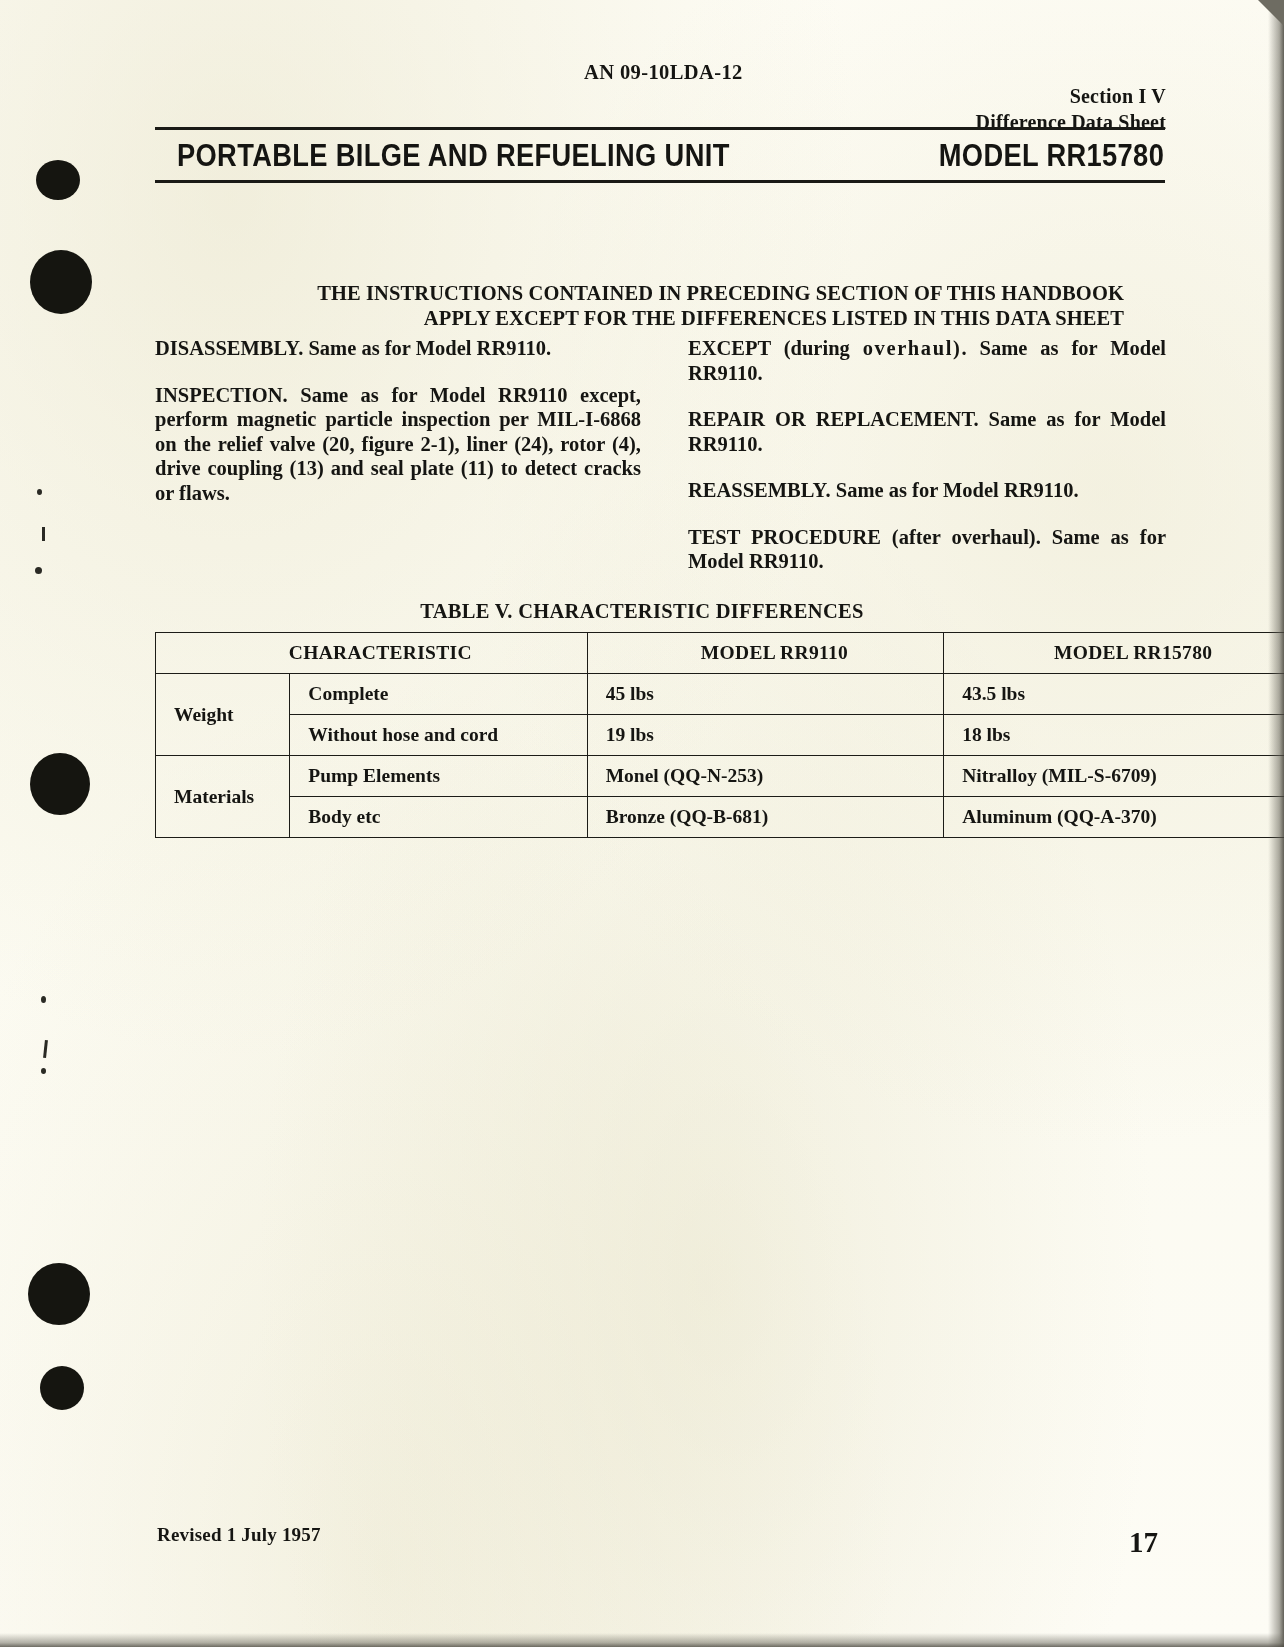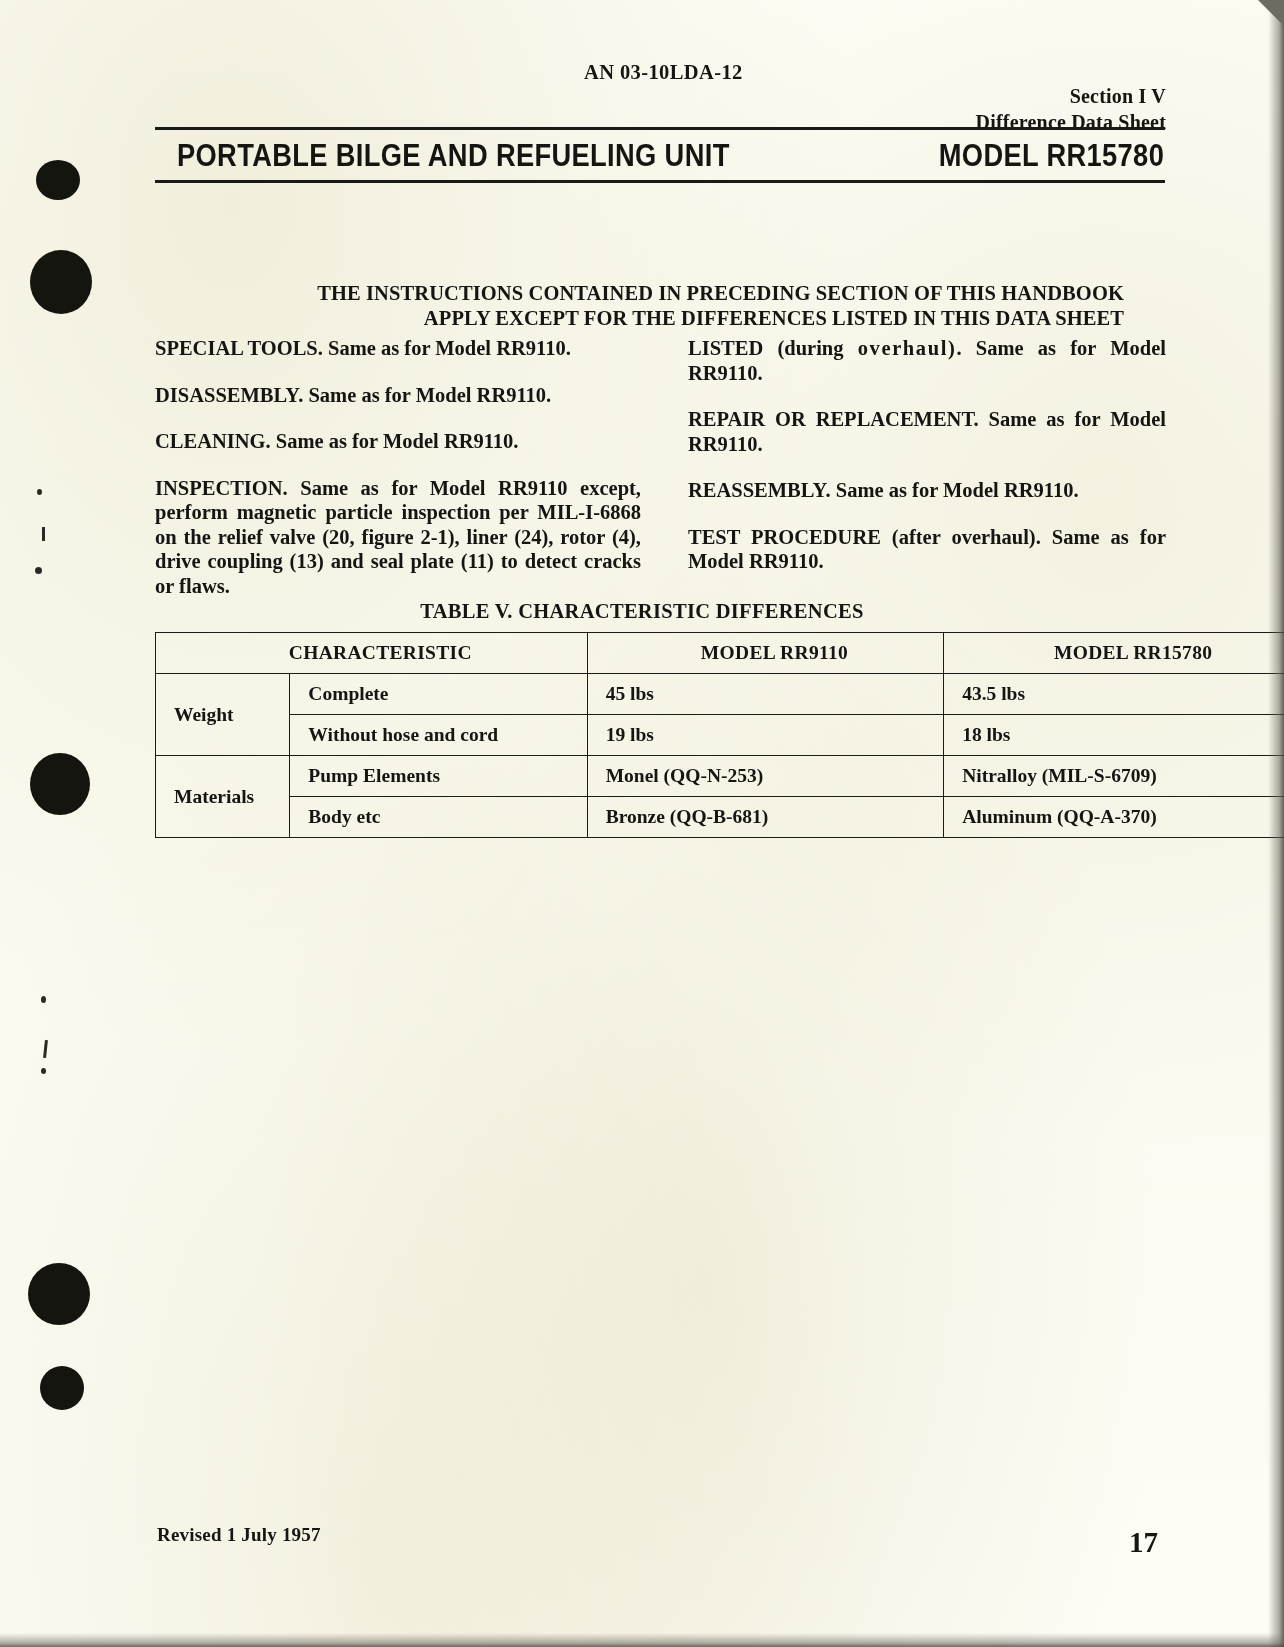--- a/index.html
+++ b/index.html
@@ -198,45 +198,43 @@
   <div class="hole" style="left:28px; top:1263px; width:62px; height:62px;"></div>
   <div class="hole" style="left:40px; top:1366px; width:44px; height:44px;"></div>
 
   <div class="speck" style="left:37px; top:489px; width:5px; height:6px; border-radius:50%;"></div>
   <div class="speck" style="left:42px; top:527px; width:3px; height:14px;"></div>
   <div class="speck" style="left:35px; top:567px; width:7px; height:7px; border-radius:50%;"></div>
   <div class="speck" style="left:41px; top:996px; width:5px; height:7px; border-radius:50%;"></div>
   <div class="speck" style="left:44px; top:1040px; width:3px; height:18px; transform:rotate(6deg);"></div>
   <div class="speck" style="left:41px; top:1068px; width:5px; height:6px; border-radius:50%;"></div>
 
-  <div class="hdr-doc-no">AN 03-10LDA-12</div>
+  <div class="hdr-doc-no">AN 09-10LDA-12</div>
   <div class="hdr-section">
     <div>Section I V</div>
     <div>Difference Data Sheet</div>
   </div>
 
   <div class="rule" style="left:155px; top:127px; width:1010px; height:2.5px;"></div>
   <div class="title-left">PORTABLE  BILGE  AND  REFUELING  UNIT</div>
   <div class="title-right">MODEL RR15780</div>
   <div class="rule" style="left:155px; top:180px; width:1010px; height:2.5px;"></div>
 
   <div class="intro">
     <div>THE INSTRUCTIONS CONTAINED IN PRECEDING SECTION OF THIS HANDBOOK</div>
     <div>APPLY EXCEPT FOR THE DIFFERENCES LISTED IN THIS DATA SHEET</div>
   </div>
 
   <div class="col col-left">
-    <p>SPECIAL TOOLS.  Same as for Model RR9110.</p>
     <p>DISASSEMBLY.  Same as for Model RR9110.</p>
-    <p>CLEANING.  Same as for Model RR9110.</p>
     <p class="last">INSPECTION. Same as for Model RR9110 except, perform magnetic particle inspection per MIL-I-6868 on the relief valve (20, figure 2-1), liner (24), rotor (4), drive coupling (13) and seal plate (11) to detect cracks or flaws.</p>
   </div>
 
   <div class="col col-right">
-    <p><span>LISTED</span> <span>(during</span> <span class="sp-wide">overhaul)</span><span>. Same as for Model RR9110.</span></p>
+    <p><span>EXCEPT</span> <span>(during</span> <span class="sp-wide">overhaul)</span><span>. Same as for Model RR9110.</span></p>
     <p>REPAIR OR REPLACEMENT. Same as for Model RR9110.</p>
     <p>REASSEMBLY.  Same as for Model RR9110.</p>
     <p class="last">TEST PROCEDURE (after overhaul). Same as for Model RR9110.</p>
   </div>
 
   <div class="table-caption">TABLE V.  CHARACTERISTIC DIFFERENCES</div>
 
   <table class="chardiff">
     <thead>
       <tr>

